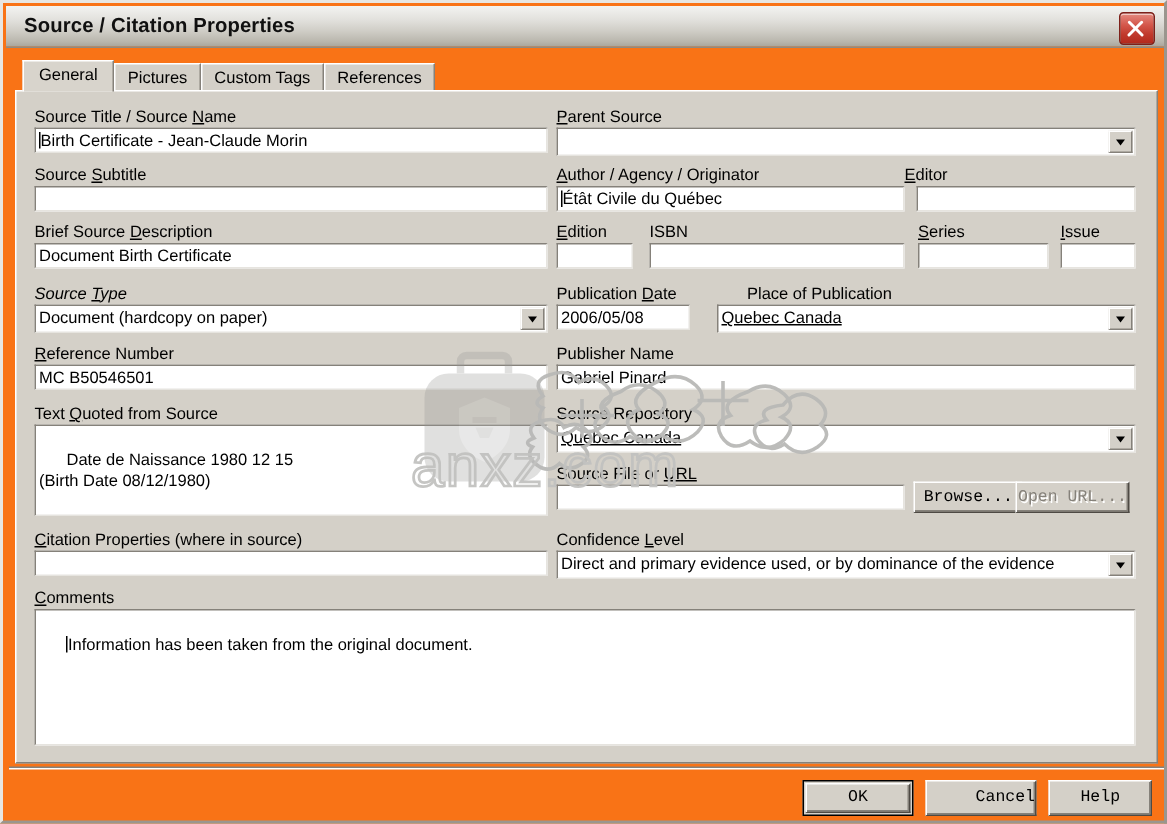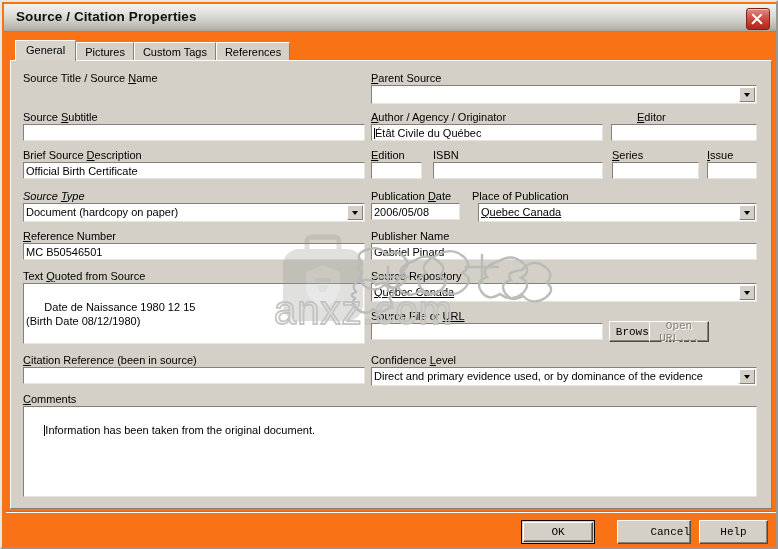--- a/index.html
+++ b/index.html
@@ -183,33 +183,36 @@
     <div class="tab">
       <span>References</span>
     </div>
   </div>
 
   <div id="tabpage">
 
     <div class="lbl" style="left:12px;top:11px;">
       <span>Source Title / Source </span><u>N</u><span>ame</span>
     </div>
+    <div class="fld" style="left:12px;top:24px;width:342px;height:17px;">
+      <span class="caret"></span><span>Birth Certificate - Jean-Claude Morin</span>
+    </div>
 
     <div class="lbl" style="left:12px;top:50px;">
       <span>Source </span><u>S</u><span>ubtitle</span>
     </div>
     <div class="fld" style="left:12px;top:63px;width:342px;height:17px;">
       <span></span>
     </div>
 
     <div class="lbl" style="left:12px;top:88px;">
       <span>Brief Source </span><u>D</u><span>escription</span>
     </div>
     <div class="fld" style="left:12px;top:101px;width:342px;height:17px;">
-      <span>Official Birth Certificate</span>
+      <span>Document Birth Certificate</span>
     </div>
 
     <div class="lbl" style="left:12px;top:129px;font-style:italic;">
       <span>Source </span><u>T</u><span>ype</span>
     </div>
     <div class="combo" style="left:12px;top:142px;width:342px;height:19px;">
       <span>Document (hardcopy on paper)</span>
       <span class="arrowbox"></span>
     </div>
 
@@ -222,42 +225,42 @@
 
     <div class="lbl" style="left:12px;top:209px;">
       <span>Text </span><u>Q</u><span>uoted from Source</span>
     </div>
     <div class="fld multi" style="left:12px;top:222px;width:342px;height:61px;">
       <span>Date de Naissance 1980 12 15
 (Birth Date 08/12/1980)</span>
     </div>
 
     <div class="lbl" style="left:12px;top:293px;">
-      <span></span><u>C</u><span>itation Reference (been in source)</span>
+      <span></span><u>C</u><span>itation Properties (where in source)</span>
     </div>
     <div class="fld" style="left:12px;top:306px;width:342px;height:17px;">
       <span></span>
     </div>
 
     <div class="lbl" style="left:360px;top:11px;">
       <u>P</u><span>arent Source</span>
     </div>
     <div class="combo" style="left:360px;top:24px;width:386px;height:19px;">
       <span></span>
       <span class="arrowbox"></span>
     </div>
 
     <div class="lbl" style="left:360px;top:50px;">
       <u>A</u><span>uthor / Agency / Originator</span>
     </div>
     <div class="fld" style="left:360px;top:63px;width:232px;height:17px;">
       <span class="caret"></span><span>Étât Civile du Québec</span>
     </div>
 
-    <div class="lbl" style="left:626px;top:50px;">
+    <div class="lbl" style="left:592px;top:50px;">
       <u>E</u><span>ditor</span>
     </div>
     <div class="fld" style="left:600px;top:63px;width:146px;height:17px;">
       <span></span>
     </div>
 
     <div class="lbl" style="left:360px;top:88px;">
       <u>E</u><span>dition</span>
     </div>
     <div class="fld" style="left:360px;top:101px;width:51px;height:17px;">
@@ -285,21 +288,21 @@
       <span></span>
     </div>
 
     <div class="lbl" style="left:360px;top:129px;">
       <span>Publication </span><u>D</u><span>ate</span>
     </div>
     <div class="fld" style="left:360px;top:142px;width:89px;height:17px;">
       <span>2006/05/08</span>
     </div>
 
-    <div class="lbl" style="left:441px;top:129px;padding-left:20px;">
+    <div class="lbl" style="left:467px;top:129px;padding-left:20px;">
       <span>Place of Publication</span>
     </div>
     <div class="combo" style="left:467px;top:142px;width:279px;height:19px;">
       <span style="text-decoration:underline;">Quebec Canada</span>
       <span class="arrowbox"></span>
     </div>
 
     <div class="lbl" style="left:360px;top:169px;">
       <span>Publisher Name</span>
     </div>
@@ -317,21 +320,21 @@
 
     <div class="lbl" style="left:360px;top:249px;">
       <span>Source File or </span><u>URL</u>
     </div>
     <div class="fld" style="left:360px;top:262px;width:232px;height:17px;">
       <span></span>
     </div>
     <div class="btn" style="left:598px;top:260px;width:73px;height:21px;">
       <span>Browse...</span>
     </div>
-    <div class="btn disabled" style="left:638px;top:260px;width:60px;height:21px;text-align:center;">
+    <div class="btn disabled" style="left:666px;top:260px;width:76px;height:21px;text-align:center;">
       <span>Open URL...</span>
     </div>
 
     <div class="lbl" style="left:360px;top:293px;">
       <span>Confidence </span><u>L</u><span>evel</span>
     </div>
     <div class="combo" style="left:360px;top:306px;width:386px;height:19px;">
       <span>Direct and primary evidence used, or by dominance of the evidence</span>
       <span class="arrowbox"></span>
     </div>
@@ -340,21 +343,21 @@
       <u>C</u><span>omments</span>
     </div>
     <div class="fld multi" style="left:12px;top:345px;width:734px;height:91px;">
       <span class="caret"></span><span>Information has been taken from the original document.</span>
     </div>
 
   </div>
 
   <div id="sepline"></div>
 
-  <div class="btn default" style="left:519px;top:518px;width:74px;height:24px;">
+  <div class="btn default" style="left:533px;top:518px;width:74px;height:24px;">
     <span class="inner">
         <span>OK</span>
       </span>
   </div>
   <div class="btn" style="left:615px;top:518px;width:74px;height:24px;justify-content:flex-end;">
     <span>Cancel</span>
   </div>
   <div class="btn" style="left:697px;top:518px;width:69px;height:24px;">
     <span>Help</span>
   </div>

